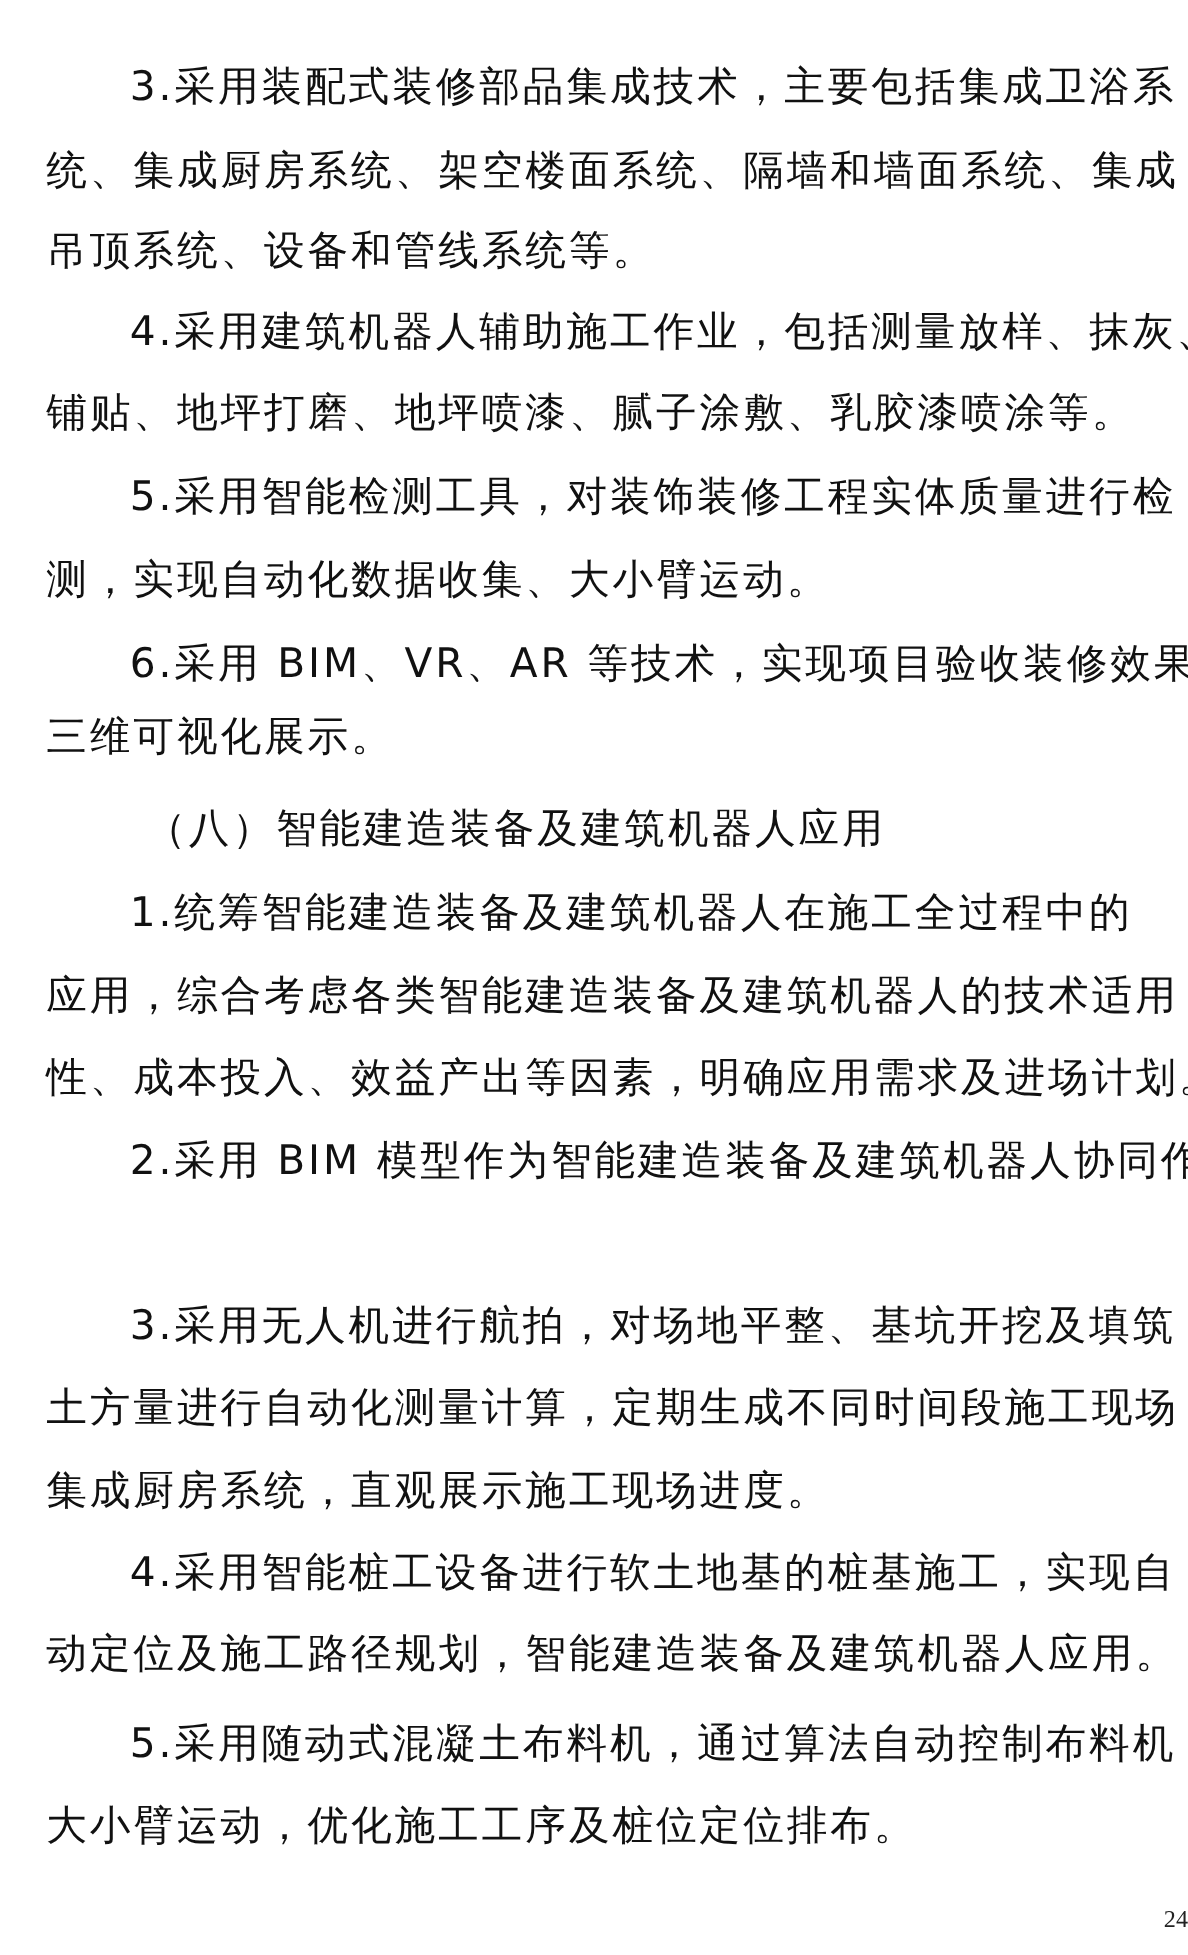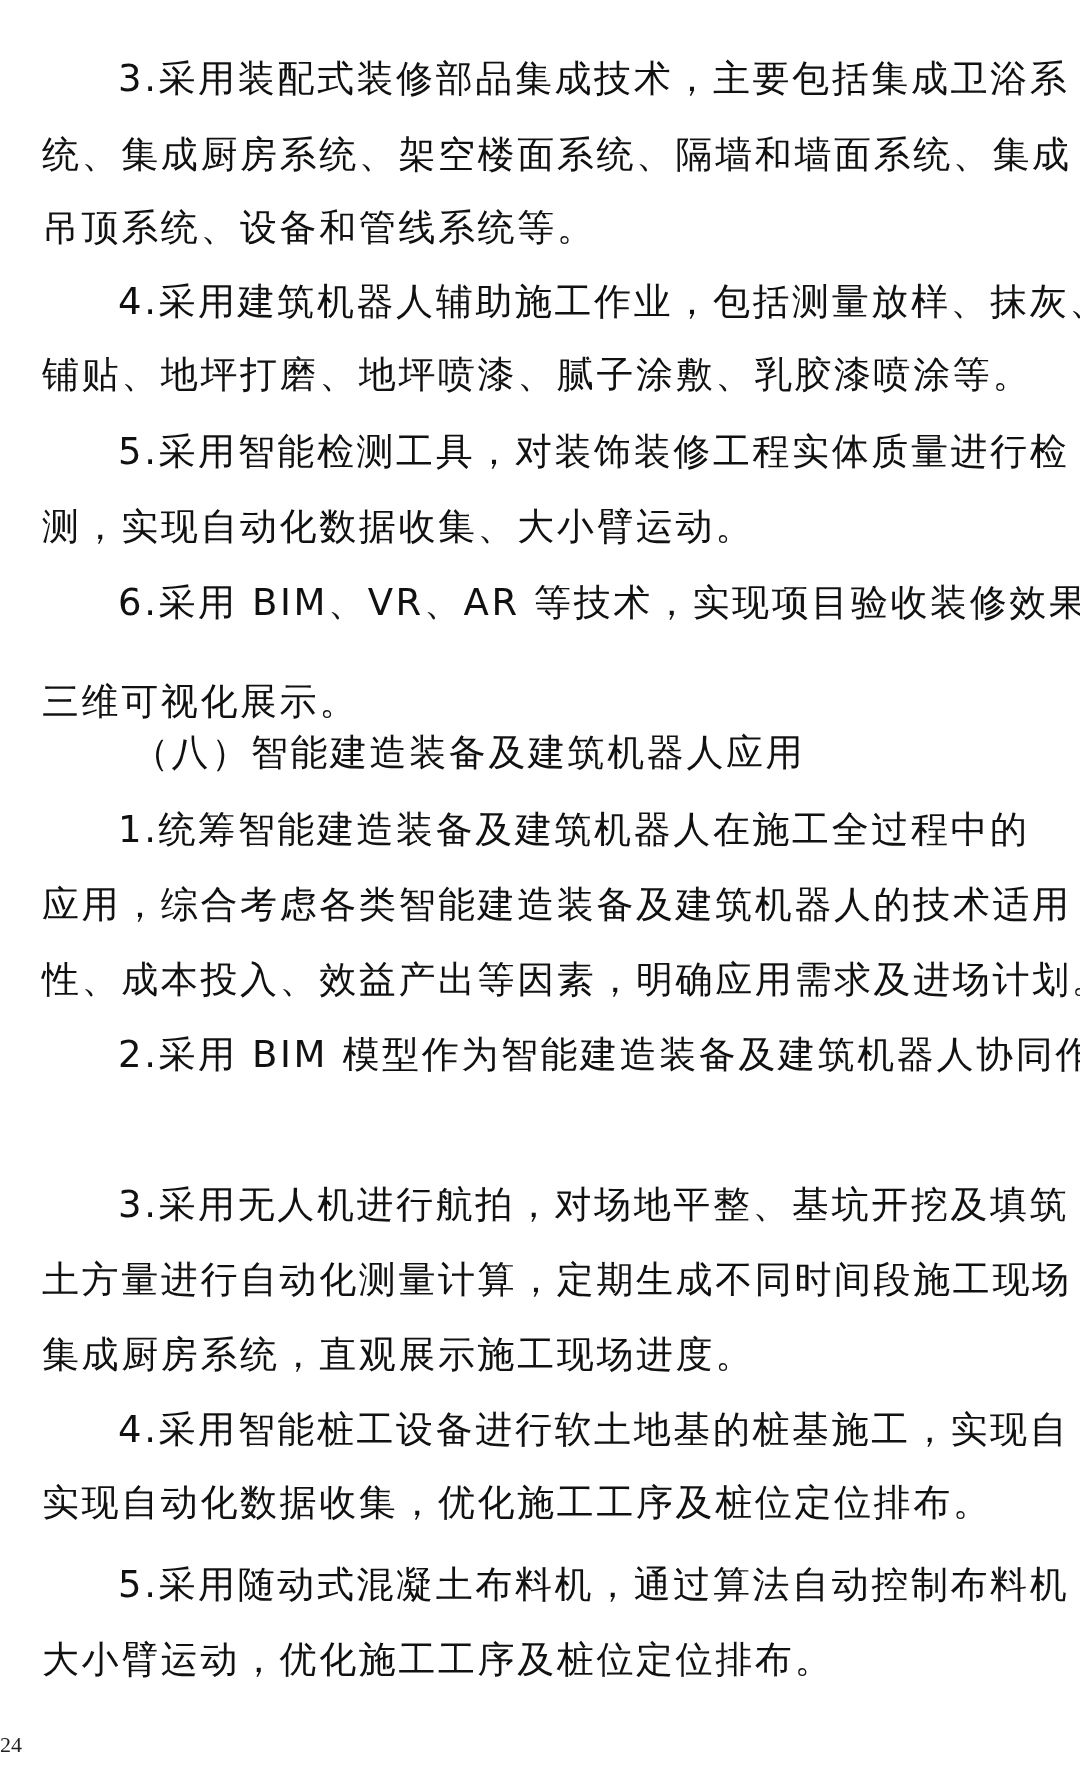--- a/index.html
+++ b/index.html
@@ -18,55 +18,55 @@
       font-size: 37px;
       letter-spacing: 2.6px;
       white-space: nowrap;
       font-weight: 400;
       transform-origin: left center;
     }
     .indent { left: 118px; }
     .heading { left: 132px; }
     .page-number {
       position: absolute; left: 0; width: 1080px; top: 1728px;
-      text-align: left; font-size: 22px; line-height: 34px;
+      text-align: right; font-size: 22px; line-height: 34px;
       font-family: "Liberation Serif", "DejaVu Serif", serif;
       color: #222222;
     }
   </style>
 </head>
 <body>
 
 <div class="page">
 
   <div class="line indent" style="top:49px">3.采用装配式装修部品集成技术，主要包括集成卫浴系</div>
   <div class="line" style="top:125px">统、集成厨房系统、架空楼面系统、隔墙和墙面系统、集成</div>
   <div class="line" style="top:198px">吊顶系统、设备和管线系统等。</div>
 
   <div class="line indent" style="top:272px">4.采用建筑机器人辅助施工作业，包括测量放样、抹灰、</div>
   <div class="line" style="top:345px">铺贴、地坪打磨、地坪喷漆、腻子涂敷、乳胶漆喷涂等。</div>
 
   <div class="line indent" style="top:422px">5.采用智能检测工具，对装饰装修工程实体质量进行检</div>
   <div class="line" style="top:497px">测，实现自动化数据收集、大小臂运动。</div>
 
   <div class="line indent" style="top:573px">6.采用 BIM、VR、AR 等技术，实现项目验收装修效果的</div>
-  <div class="line" style="top:672px">三维可视化展示。</div>
+  <div class="line" style="top:640px">三维可视化展示。</div>
 
   <div class="line heading" style="top:723px">（八）智能建造装备及建筑机器人应用</div>
 
   <div class="line indent" style="top:800px">1.统筹智能建造装备及建筑机器人在施工全过程中的</div>
   <div class="line" style="top:875px">应用，综合考虑各类智能建造装备及建筑机器人的技术适用</div>
   <div class="line" style="top:950px">性、成本投入、效益产出等因素，明确应用需求及进场计划。</div>
 
   <div class="line indent" style="top:1025px">2.采用 BIM 模型作为智能建造装备及建筑机器人协同作</div>
 
   <div class="line indent" style="top:1175px">3.采用无人机进行航拍，对场地平整、基坑开挖及填筑</div>
   <div class="line" style="top:1250px">土方量进行自动化测量计算，定期生成不同时间段施工现场</div>
   <div class="line" style="top:1325px">集成厨房系统，直观展示施工现场进度。</div>
 
   <div class="line indent" style="top:1400px">4.采用智能桩工设备进行软土地基的桩基施工，实现自</div>
-  <div class="line" style="top:1473px">实现自动化数据收集，优化施工工序及桩位定位排布。</div>
+  <div class="line" style="top:1473px">动定位及施工路径规划，智能建造装备及建筑机器人应用。</div>
 
   <div class="line indent" style="top:1555px">5.采用随动式混凝土布料机，通过算法自动控制布料机</div>
   <div class="line" style="top:1630px">大小臂运动，优化施工工序及桩位定位排布。</div>
 
   <div class="page-number">24</div>
 </div>
 
 </body></html>

